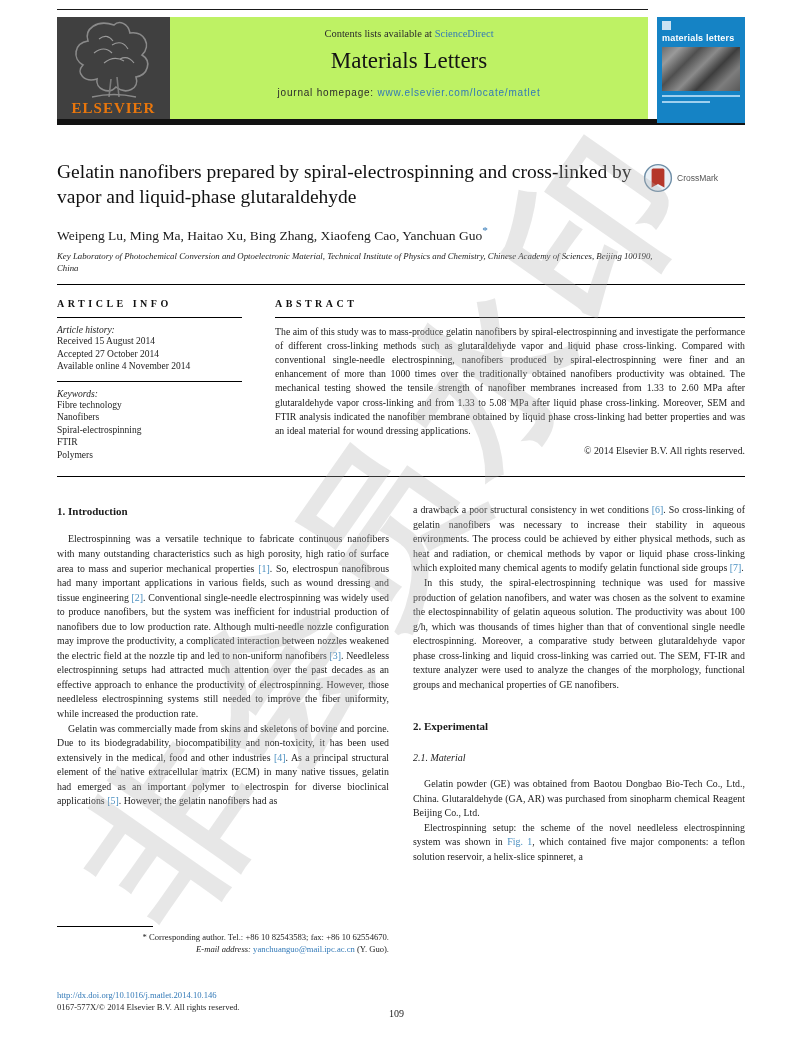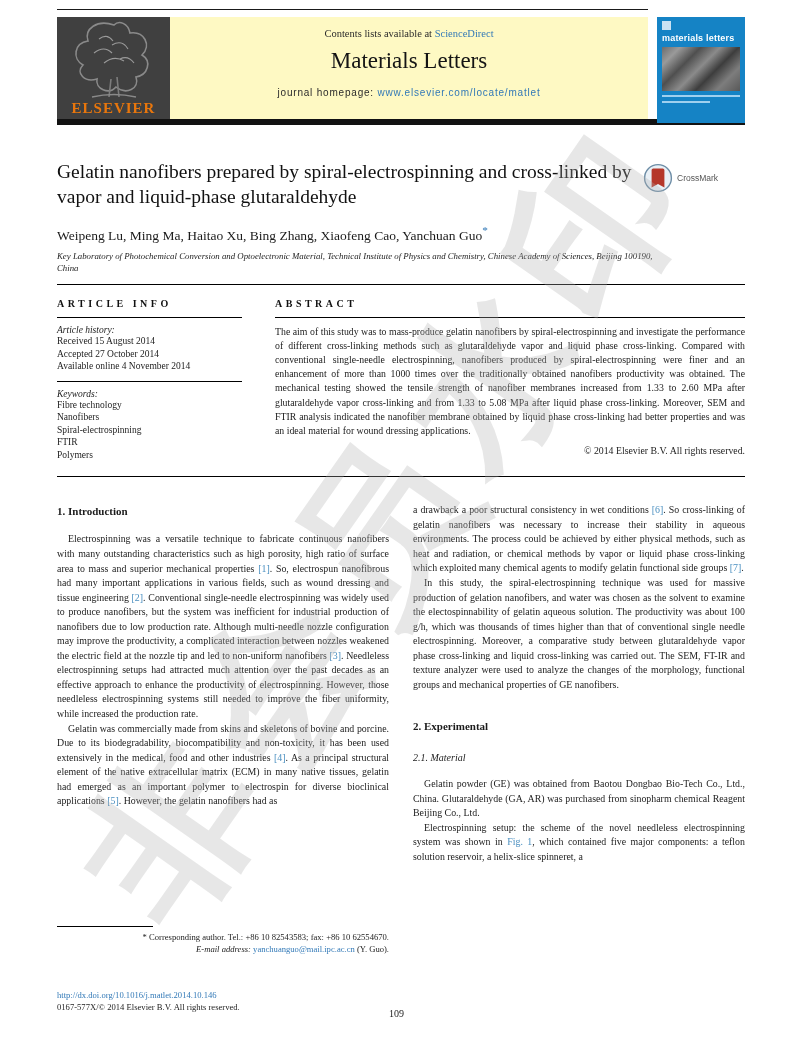--- a/index.html
+++ b/index.html
@@ -18,21 +18,21 @@
     font-size:168px; letter-spacing:16px; white-space:nowrap;
     color:rgba(175,175,175,0.30); font-family:"DejaVu Sans",sans-serif; font-weight:bold;
   }
 
   
   .citation { padding-top:37px; text-align:center; font-size:10.5px; color:#a2402f; }
   .toprule { margin-top:9px; width:591px; border-top:1.4px solid #1a1a1a; }
   .head-row { display:flex; margin-top:7px; height:102px; }
   .elsevier { width:113px; position:relative; background:#404040; text-align:center; }
   .elsevier-word { position:absolute; bottom:2px; left:0; right:0; font-size:15px; letter-spacing:1px; color:#e8760c; font-weight:bold; }
-  .graybox { flex:1; background:#fef9c3; text-align:center; padding-top:11px; }
+  .graybox { flex:1; background:#bef264; text-align:center; padding-top:11px; }
   .contents-line { font-size:10.5px; color:#2b2b2b; }
   .link { color:#3279b7; }
   .cite { color:#4a8fc0; }
   .jname { font-size:23px; margin-top:9px; color:#141414; }
   .homepage { margin-top:13px; font-size:10px; letter-spacing:0.8px; font-family:"Liberation Sans","DejaVu Sans",sans-serif; color:#2b2b2b; }
   .cover-gap { width:9px; }
   .cover { width:88px; height:106px; background:#1583c5; padding:4px 5px; position:relative; z-index:2; }
   .cover-logo { width:9px; height:9px; background:#eaf3fa; opacity:.85; margin-bottom:3px; }
   .cover-title { color:#fff; font-family:"Liberation Sans","DejaVu Sans",sans-serif; font-weight:bold; font-size:9px; letter-spacing:0.2px; }
   .cover-img { margin-top:4px; height:44px;

